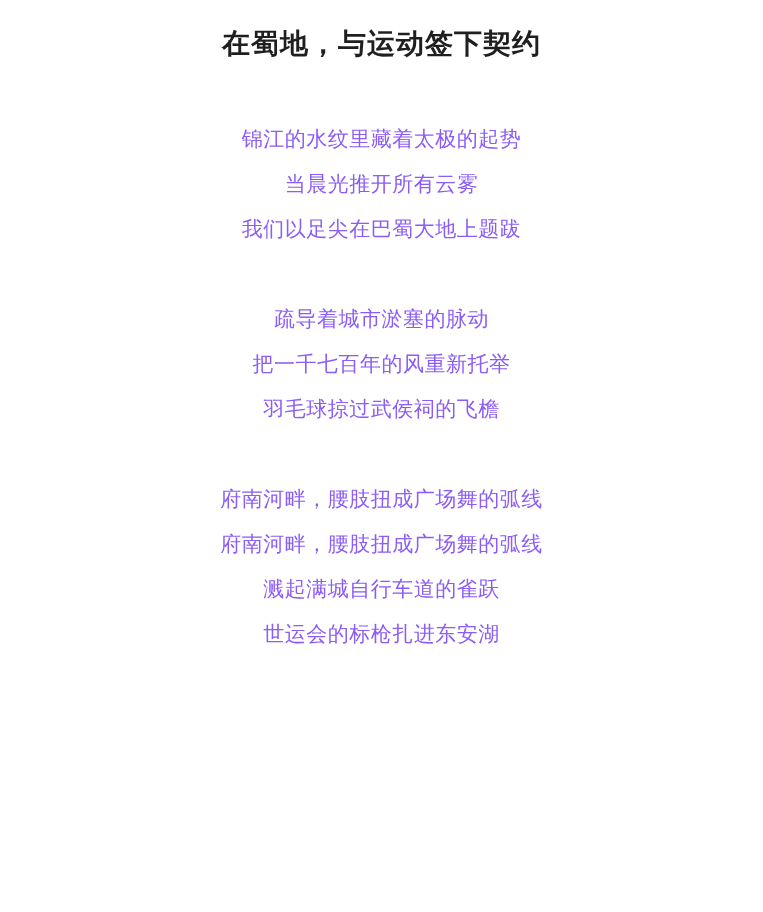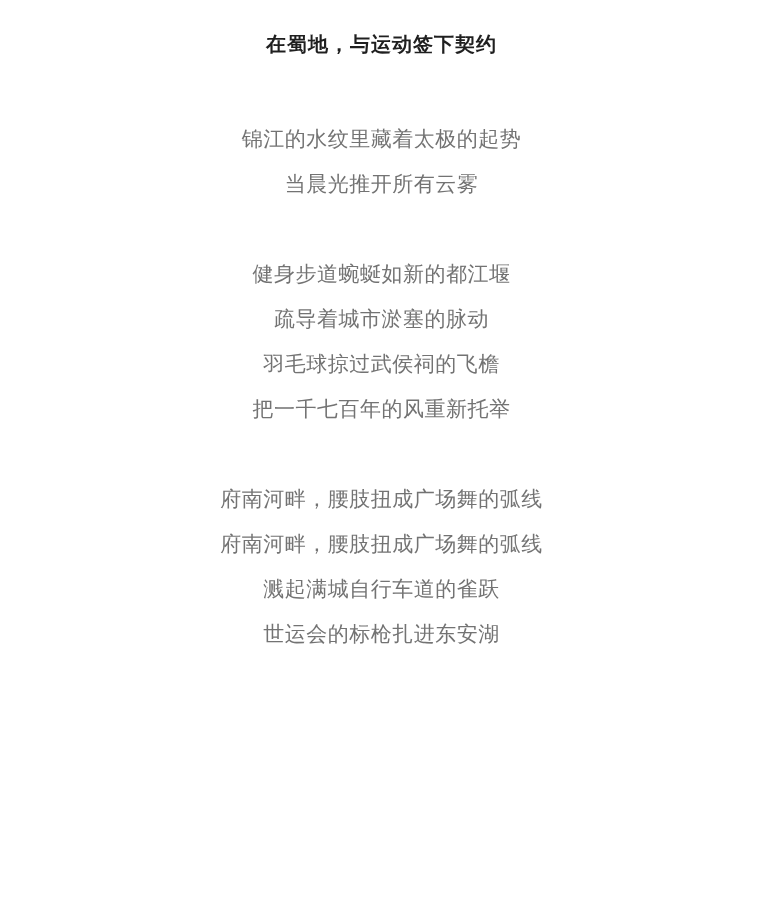--- a/index.html
+++ b/index.html
@@ -14,62 +14,62 @@
     font-family: "Liberation Sans", "DejaVu Sans", sans-serif;
   }
   .page {
     width: 100%;
     height: 100%;
     text-align: center;
     box-sizing: border-box;
   }
   .poem-title {
     margin: 27px 0 0 0;
-    font-size: 20px;
+    font-size: 28px;
     line-height: 34px;
     font-weight: 700;
     color: #1f1f1f;
     letter-spacing: 1px;
   }
   .poem {
     margin-top: 55px;
   }
   .stanza {
     margin: 0 0 45px 0;
   }
   .stanza:last-child {
     margin-bottom: 0;
   }
   .poem-line {
     margin: 0;
     font-size: 21px;
     line-height: 45px;
-    color: #737373;
+    color: #8b5cf6;
     letter-spacing: 0.5px;
   }
 </style>
 </head>
 <body>
 
 <div class="page">
 
   <h1 class="poem-title">在蜀地，与运动签下契约</h1>
 
   <div class="poem">
 
     <div class="stanza">
       <p class="poem-line">锦江的水纹里藏着太极的起势</p>
       <p class="poem-line">当晨光推开所有云雾</p>
+      <p class="poem-line">我们以足尖在巴蜀大地上题跋</p>
     </div>
 
     <div class="stanza">
-      <p class="poem-line">健身步道蜿蜒如新的都江堰</p>
       <p class="poem-line">疏导着城市淤塞的脉动</p>
+      <p class="poem-line">把一千七百年的风重新托举</p>
       <p class="poem-line">羽毛球掠过武侯祠的飞檐</p>
-      <p class="poem-line">把一千七百年的风重新托举</p>
     </div>
 
     <div class="stanza">
       <p class="poem-line">府南河畔，腰肢扭成广场舞的弧线</p>
       <p class="poem-line">府南河畔，腰肢扭成广场舞的弧线</p>
       <p class="poem-line">溅起满城自行车道的雀跃</p>
       <p class="poem-line">世运会的标枪扎进东安湖</p>
     </div>
 
 

